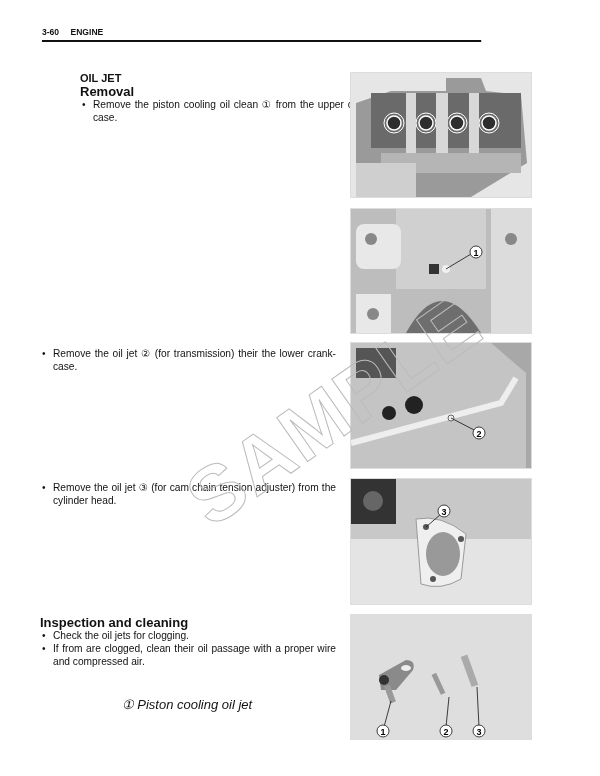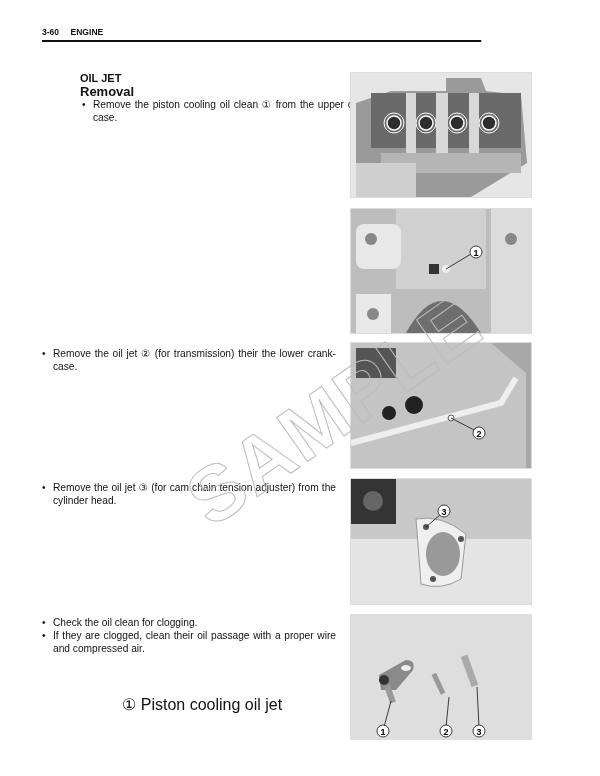--- a/index.html
+++ b/index.html
@@ -7,21 +7,21 @@
   .header{position:absolute;left:42px;top:26px;width:488px;height:14px;border-bottom:2px solid #111;font-size:9.5px;font-weight:bold;transform:scaleX(0.9);transform-origin:left;}
   .header span{margin-right:10px;}
   .col{position:absolute;left:40px;width:296px;font-size:10.2px;line-height:13px;}
   .h1{font-weight:bold;font-size:11px;}
   .h2{font-weight:bold;font-size:13px;}
   .bullet{display:flex;text-align:justify;}
   .bullet .dot{width:11px;flex:none;padding-left:2px;}
   .bullet .txt{flex:1;}
   .photo{position:absolute;left:350px;width:180px;border:1px solid #ddd;overflow:hidden;}
   .photo svg{display:block;}
-  .legend{position:absolute;left:122px;top:698px;font-size:16px;line-height:14px;}
+  .legend{position:absolute;left:122px;top:698px;font-size:13px;line-height:14px;font-style:italic;}
   .watermark{position:absolute;left:170px;top:300px;font-size:78px;font-weight:bold;color:transparent;-webkit-text-stroke:1px #bbb;transform:rotate(-35deg);transform-origin:left top;letter-spacing:2px;top:470px;}
 </style>
 </head>
 <body>
 
 <div class="header">
   <span>3-60</span>
   <span>ENGINE</span>
 </div>
 
@@ -42,27 +42,28 @@
 </div>
 
 <div class="col" style="top:481px;">
   <div class="bullet">
     <span class="dot">•</span>
     <span class="txt">Remove the oil jet ③ (for cam chain tension adjuster) from the cylinder head.</span>
   </div>
 </div>
 
 <div class="col" style="top:616px;">
+  <div class="h2">Inspection and cleaning</div>
   <div class="bullet">
     <span class="dot">•</span>
-    <span class="txt">Check the oil clean for clogging.</span>
+    <span class="txt">Check the oil jets for clogging.</span>
   </div>
   <div class="bullet">
     <span class="dot">•</span>
-    <span class="txt">If they are clogged, clean their oil passage with a proper wire and compressed air.</span>
+    <span class="txt">If from are clogged, clean their oil passage with a proper wire and compressed air.</span>
   </div>
 </div>
 
 <div class="legend">
   <div>① Piston cooling oil jet</div>
 </div>
 
 <div class="photo" style="top:72px;height:124px;">
   <svg width="180" height="124" viewBox="0 0 180 124">
     <rect width="180" height="124" fill="#e6e6e6"></rect>

